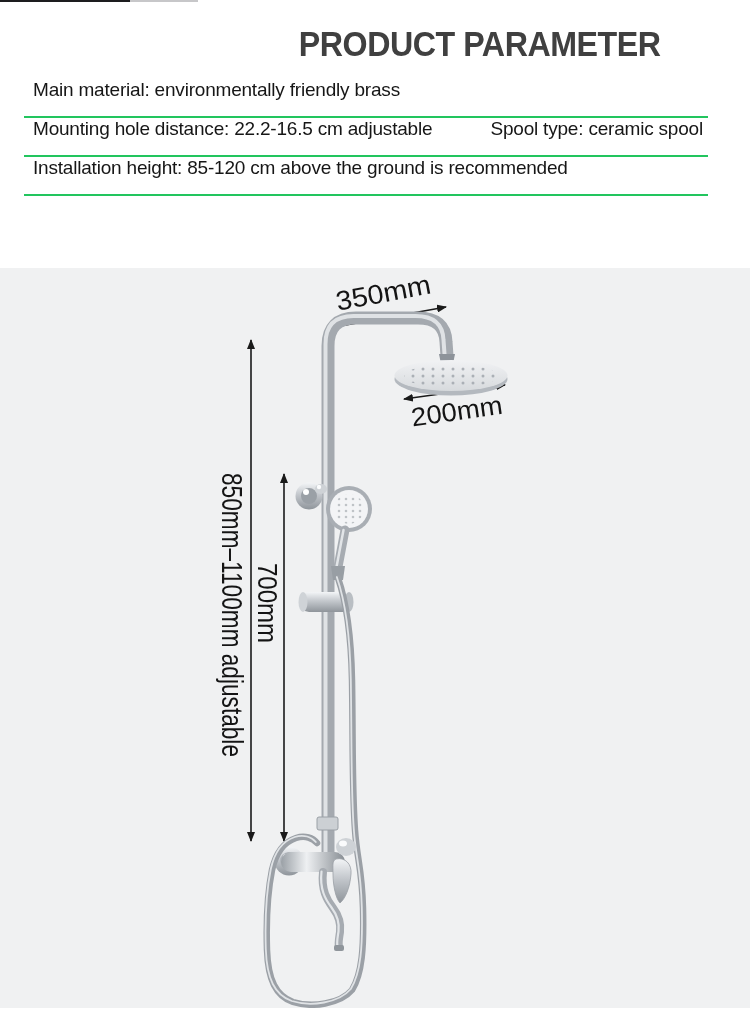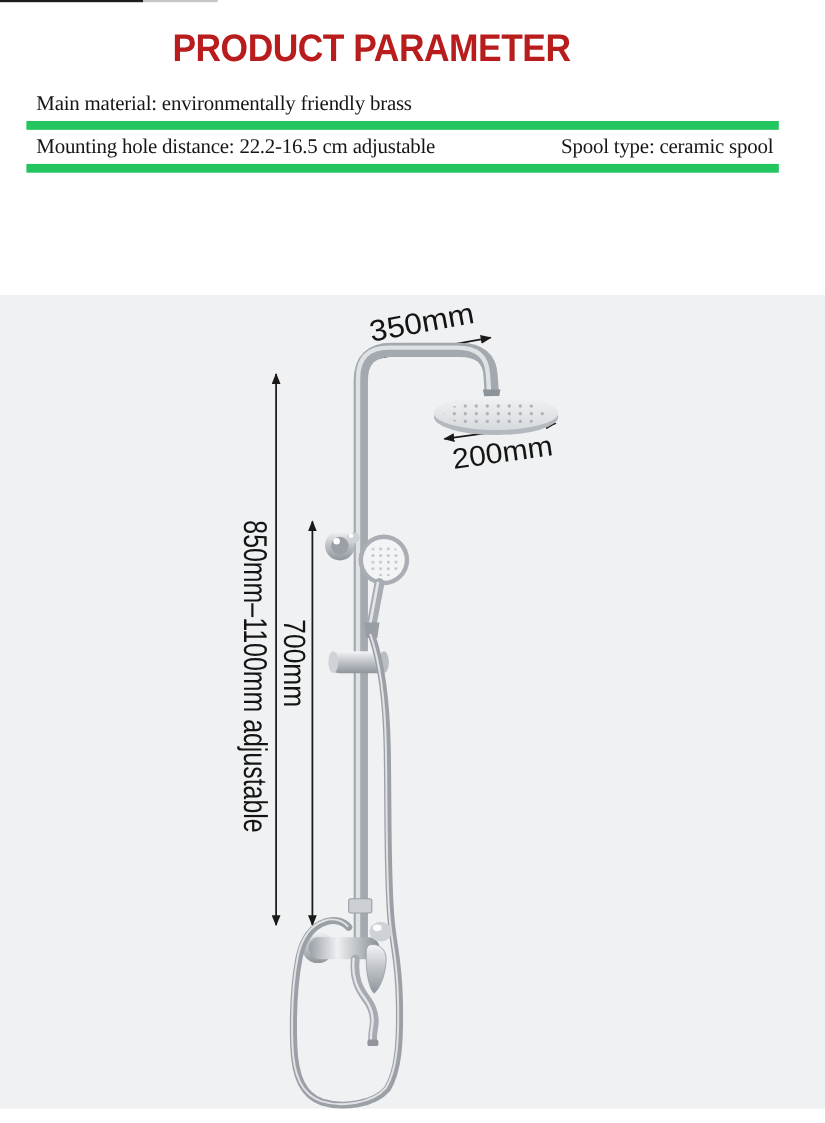--- a/index.html
+++ b/index.html
@@ -5,33 +5,32 @@
   html,body{margin:0;padding:0;}
   body{
     width:750px;height:1021px;position:relative;background:#ffffff;
     font-family:"Liberation Sans","DejaVu Sans",sans-serif;overflow:hidden;
   }
   
   .artifact-dark{position:absolute;top:0;left:0;width:130px;height:2px;background:#1d1d1f;}
   .artifact-light{position:absolute;top:0;left:130px;width:68px;height:2px;background:#c7c7c9;}
 
   .page-title{
-    position:absolute;top:26px;left:0;width:676px;text-align:center;
-    color:#b91c1c;font-size:35px;font-weight:bold;line-height:36px;
+    position:absolute;top:26px;left:0;width:676px;text-align:right;
+    color:#404040;font-size:35px;font-weight:bold;line-height:36px;
     letter-spacing:-0.5px;
   }
   .page-title > span{display:inline-block;transform:scaleX(0.92);transform-origin:center;}
 
   .specs{position:absolute;top:79px;left:24px;width:684px;}
   .spec-row{
-    box-sizing:border-box;height:39px;border-bottom:8px solid #22c55e;
-    display:flex;justify-content:space-between;align-items:center;
+    box-sizing:border-box;height:39px;border-bottom:2px solid #22c55e;
+    display:flex;justify-content:space-between;
     padding:0 5px 0 9px;font-size:19px;color:#161616;letter-spacing:-0.2px;
     white-space:nowrap;
-    font-family:Liberation Serif, serif;
   }
   .spec-left{display:inline-block;}
   .spec-right{display:inline-block;}
 
   .diagram-wrap{position:absolute;top:268px;left:0;width:750px;height:740px;}
   .dim-text{fill:#141414;}
 </style>
 </head>
 <body>
 
@@ -42,20 +41,24 @@
   <span>PRODUCT PARAMETER</span>
 </div>
 
 <div class="specs">
   <div class="spec-row">
     <span class="spec-left">Main material: environmentally friendly brass</span>
   </div>
   <div class="spec-row">
     <span class="spec-left">Mounting hole distance: 22.2-16.5 cm adjustable</span>
     <span class="spec-right">Spool type: ceramic spool</span>
+  </div>
+  <div class="spec-row">
+    <span class="spec-left">Installation height: 85-120 cm above the ground is recommended</span>
+    <span class="spec-right"></span>
   </div>
 </div>
 
 <div class="diagram-wrap">
 <svg width="750" height="740" viewBox="0 0 750 740" xmlns="http://www.w3.org/2000/svg">
   <defs>
     <linearGradient id="chromeV" x1="0" y1="0" x2="0" y2="1">
       <stop offset="0" stop-color="#f3f5f7"></stop>
           <stop offset="0.45" stop-color="#c3c7cc"></stop>
           <stop offset="1" stop-color="#8f959b"></stop>

